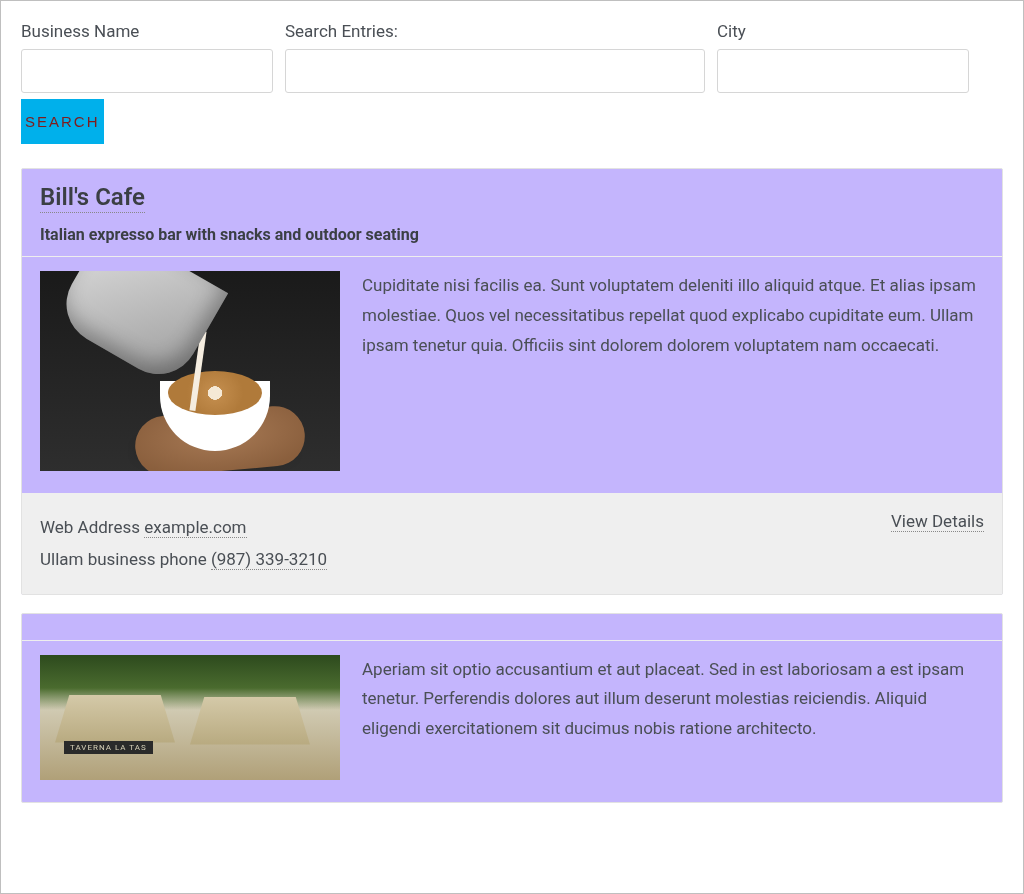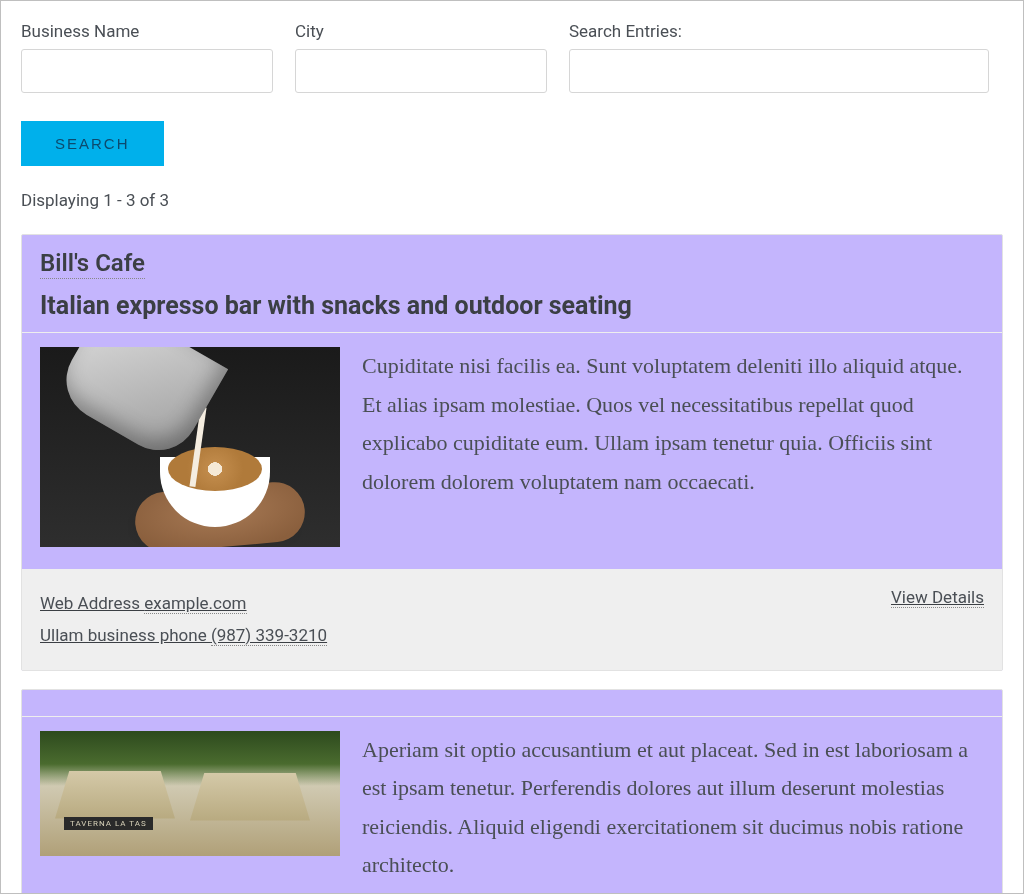--- a/index.html
+++ b/index.html
@@ -12,22 +12,22 @@
   .frame {
     width: 1024px;
     height: 894px;
     border: 1px solid #bfbfbf;
     padding: 20px 20px 0 20px;
     overflow: hidden;
     position: relative;
   }
   .search-row {
     display: flex;
-    gap: 22px;
-    margin-bottom: 28px;
+    gap: 12px;
+    margin-bottom: 6px;
   }
   .field {
     display: flex;
     flex-direction: column;
   }
   .field-label {
     font-size: 17px;
     color: #4a4f55;
     margin-bottom: 8px;
   }
@@ -37,23 +37,23 @@
     border-radius: 3px;
     padding: 0 10px;
     font-size: 16px;
     background: #fff;
   }
   .field-0 input { width: 252px; }
   .field-1 input { width: 252px; }
   .field-2 input { width: 420px; }
   .search-btn {
     background: #00b0eb;
-    color: #0c4a6e;
+    color: #7f1d1d;
     border: none;
-    padding: 14px 34px;
+    padding: 14px 4px;
     font-size: 15px;
     letter-spacing: 2px;
     font-weight: 500;
     cursor: pointer;
     margin-bottom: 24px;
   }
   .status {
     font-size: 17px;
     color: #4a4f55;
     margin-bottom: 24px;
@@ -71,52 +71,50 @@
   .card-title {
     font-size: 24px;
     font-weight: 600;
     color: #3b3f44;
     border-bottom: 1px dotted #888;
     display: inline-block;
     padding-bottom: 1px;
     cursor: pointer;
   }
   .card-subtitle {
-    font-size: 25px;
+    font-size: 16px;
     font-weight: 700;
     color: #3b3f44;
     margin-top: 12px;
   }
   .card-body {
     display: flex;
     gap: 22px;
     padding: 14px 18px 22px 18px;
   }
   .card-image {
     width: 300px;
     height: 200px;
     flex-shrink: 0;
     background: #333;
     position: relative;
     overflow: hidden;
   }
   .card-desc {
-    font-size: 22px;
+    font-size: 17px;
     line-height: 1.75;
     color: #4a4f55;
     flex: 1;
-    font-family: Liberation Serif, serif;
   }
   .card-footer {
     background: #efefef;
     padding: 18px 18px;
     display: flex;
     justify-content: space-between;
     align-items: flex-start;
-    text-decoration: underline;
   }
   .footer-left {
     font-size: 17px;
     color: #4a4f55;
     line-height: 1.9;
   }
   .footer-left .link {
     border-bottom: 1px dotted #888;
     cursor: pointer;
     color: #4a4f55;
@@ -214,33 +212,32 @@
 <body>
 
 <div class="frame">
 
   
   <div class="search-row">
     <div class="field field-0">
       <div class="field-label">Business Name</div>
       <input type="text" value="" style="">
     </div>
+    <div class="field field-2">
+      <div class="field-label">Search Entries:</div>
+      <input type="text" value="" style="">
+    </div>
     <div class="field field-1">
       <div class="field-label">City</div>
       <input type="text" value="" style="">
     </div>
-    <div class="field field-2">
-      <div class="field-label">Search Entries:</div>
-      <input type="text" value="" style="">
-    </div>
   </div>
 
   <button class="search-btn">SEARCH</button>
 
-  <div class="status">Displaying 1 - 3 of 3</div>
 
   
   <div class="card">
     <div class="card-header">
       <span class="card-title">Bill's Cafe</span>
       <div class="card-subtitle">Italian expresso bar with snacks and outdoor seating</div>
     </div>
     <div class="card-body">
       <div class="card-image">
         <div class="coffee-scene">

